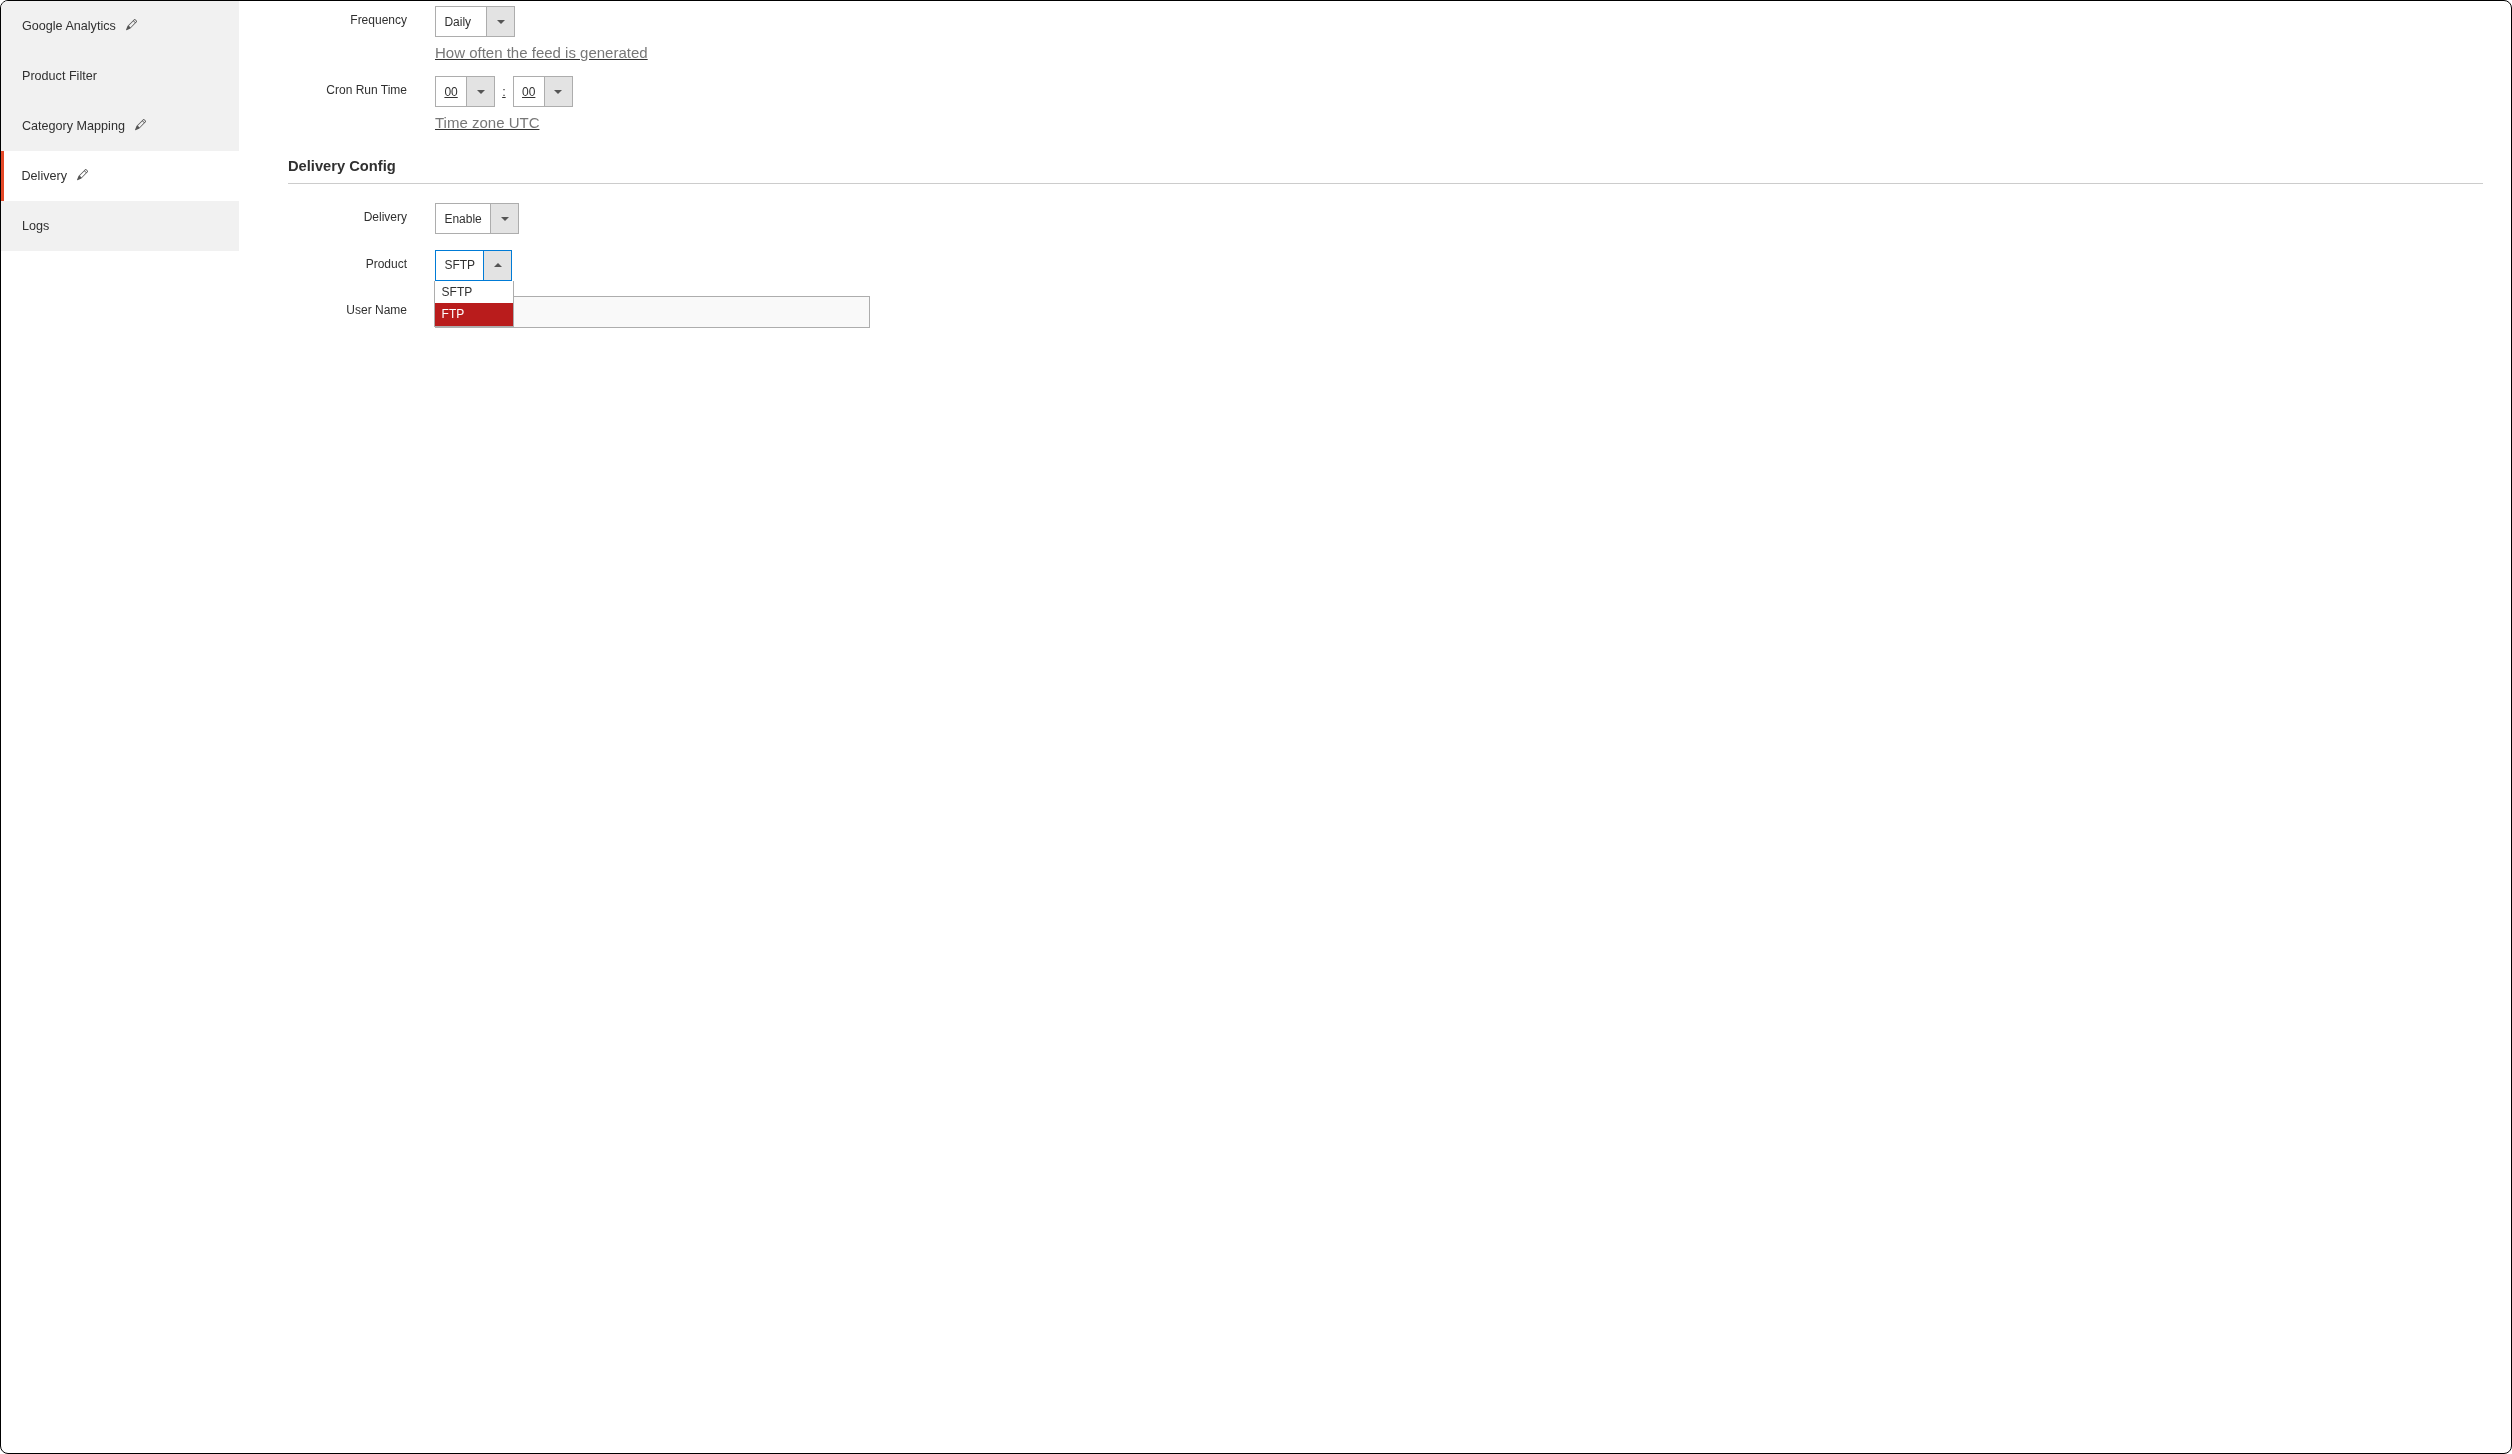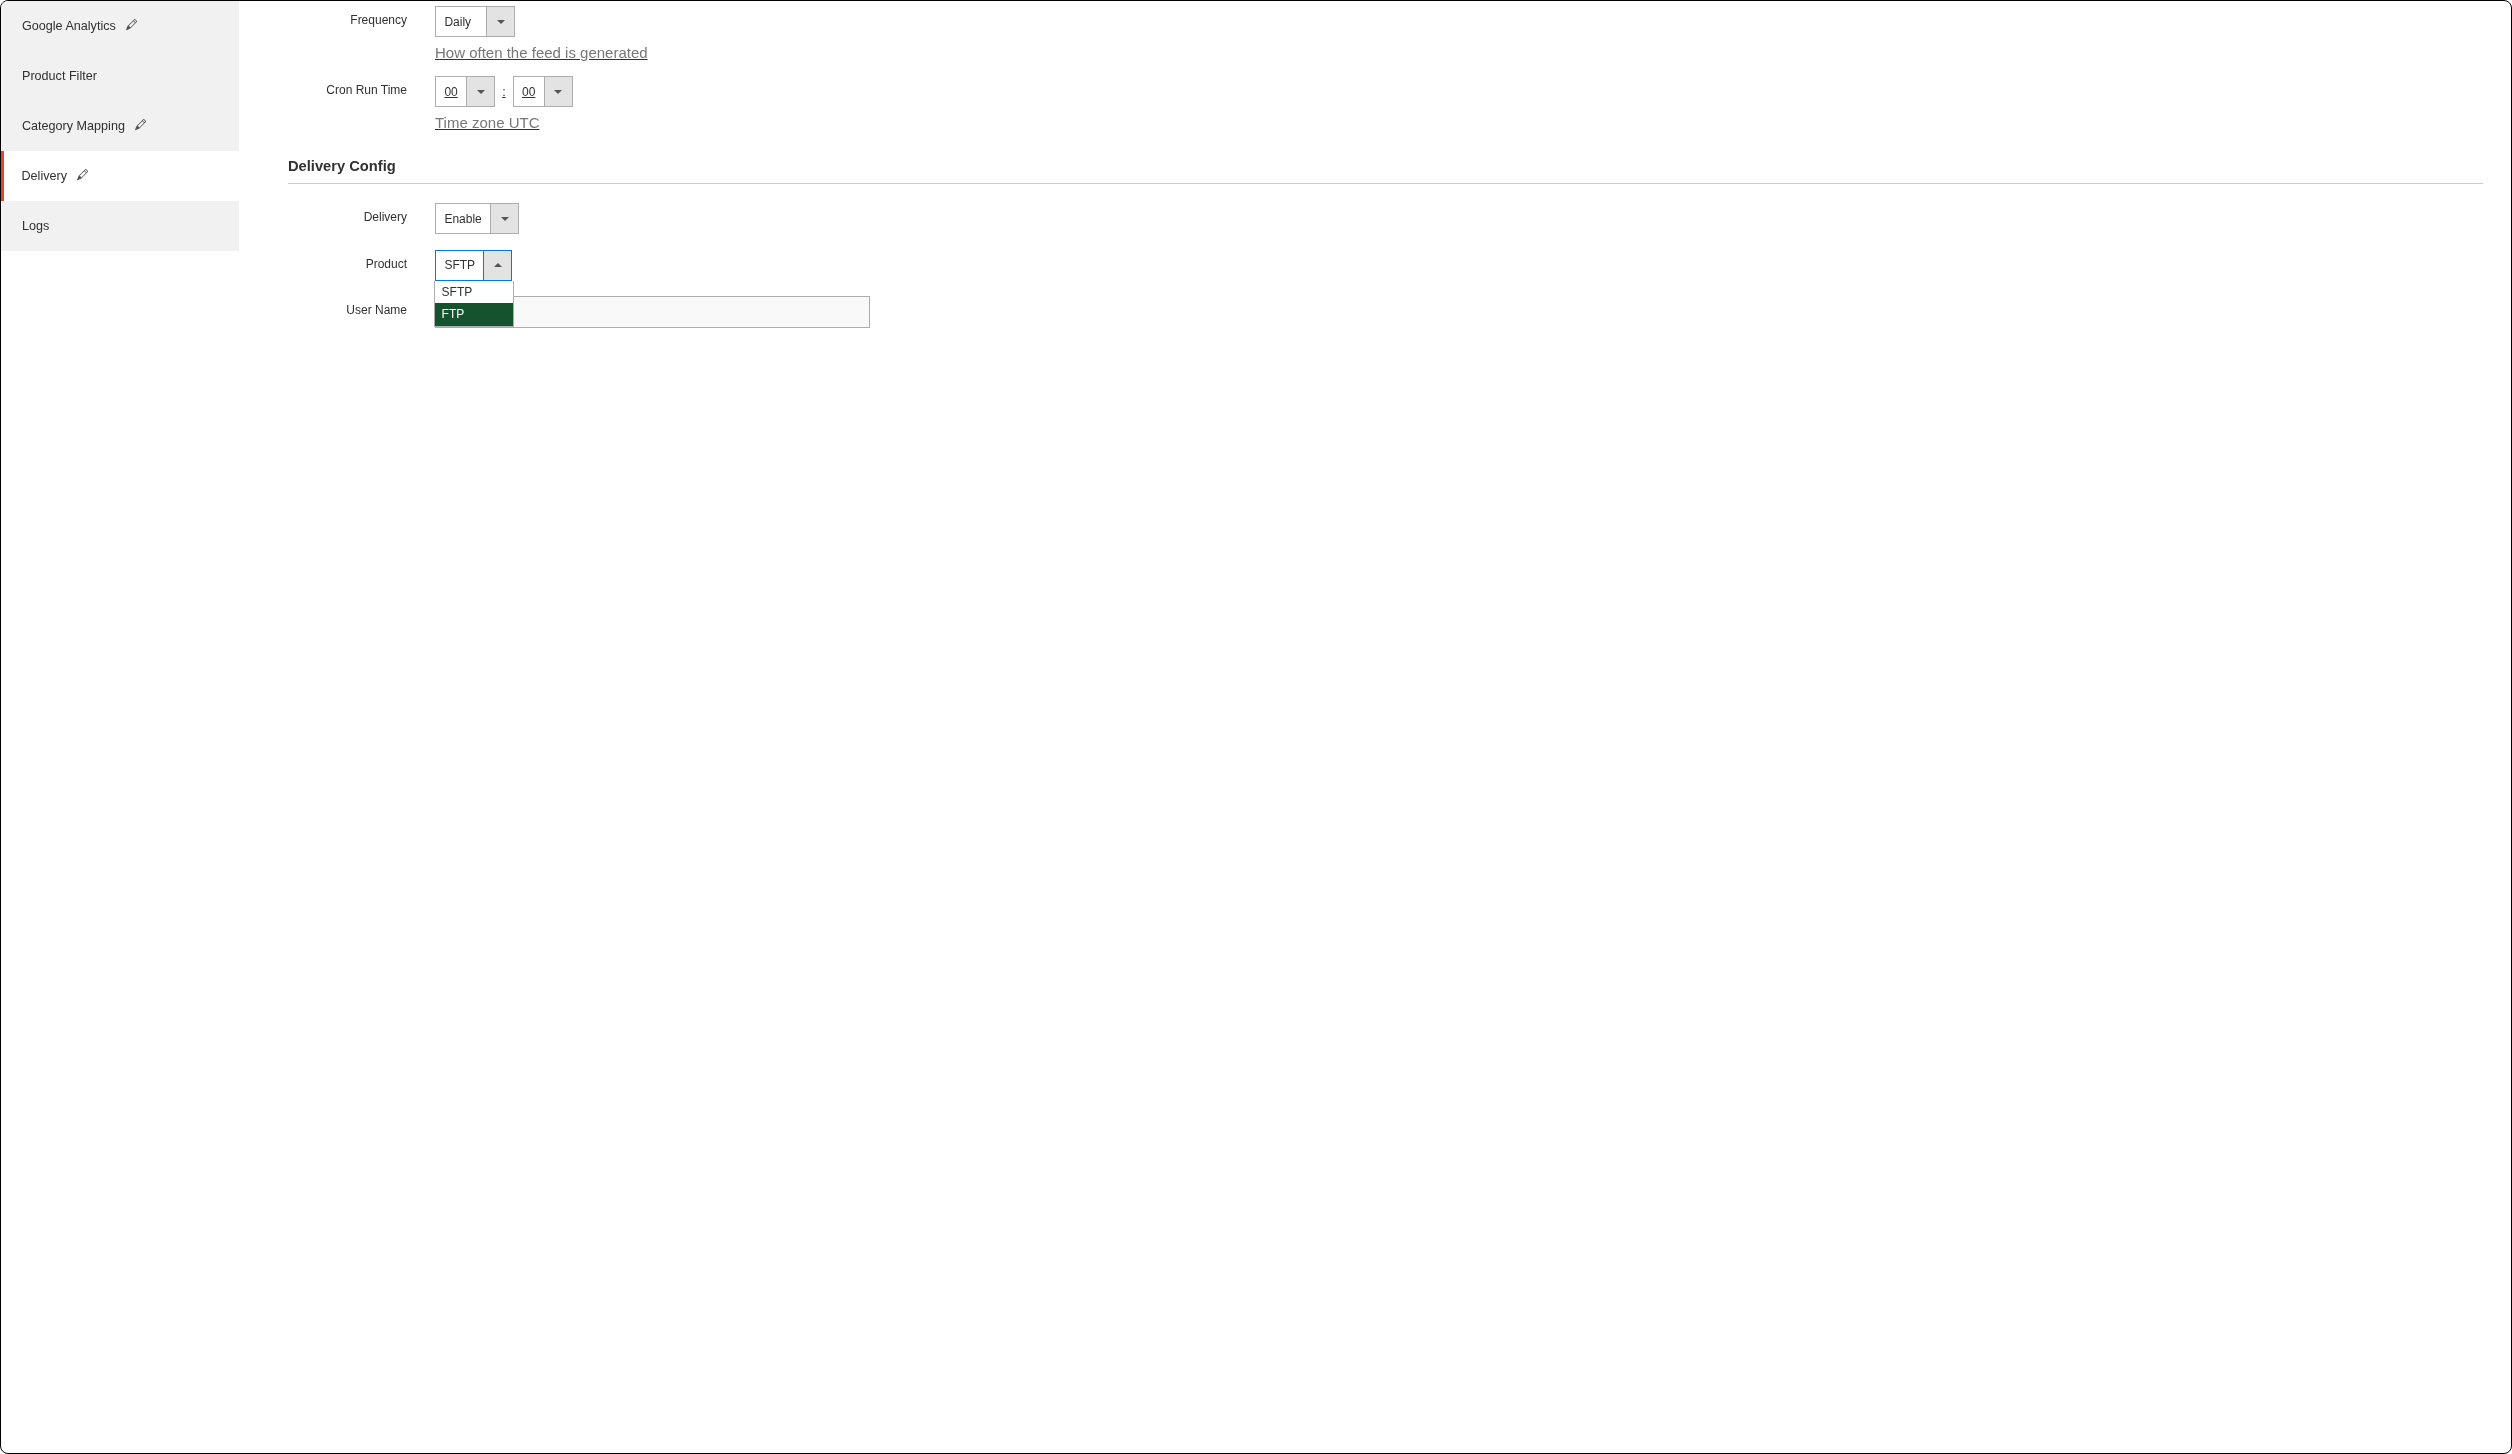--- a/index.html
+++ b/index.html
@@ -136,21 +136,21 @@
 }
 
 .dropdown-option {
   padding: 4.2px 7px;
   font-size: 12px;
   color: #303030;
   cursor: pointer;
 }
 
 .dropdown-option.hovered {
-  background: #14532d;
+  background: #b91c1c;
   color: #fff;
 }
 
 .time-group {
   display: flex;
   align-items: center;
   gap: 7px;
 }
 
 .time-colon {

